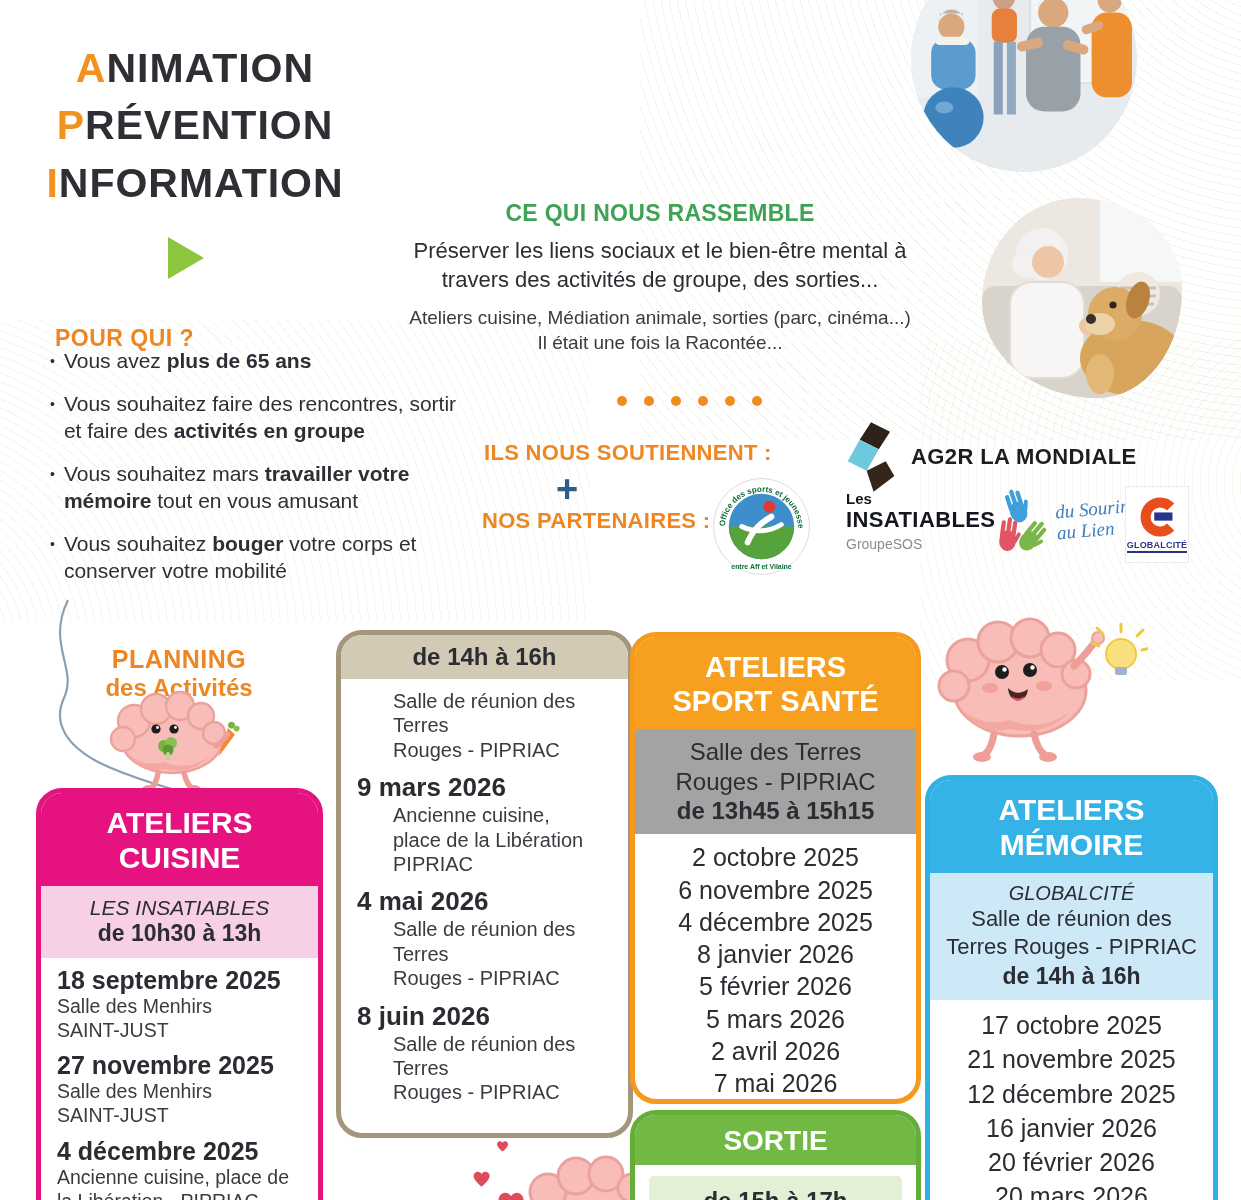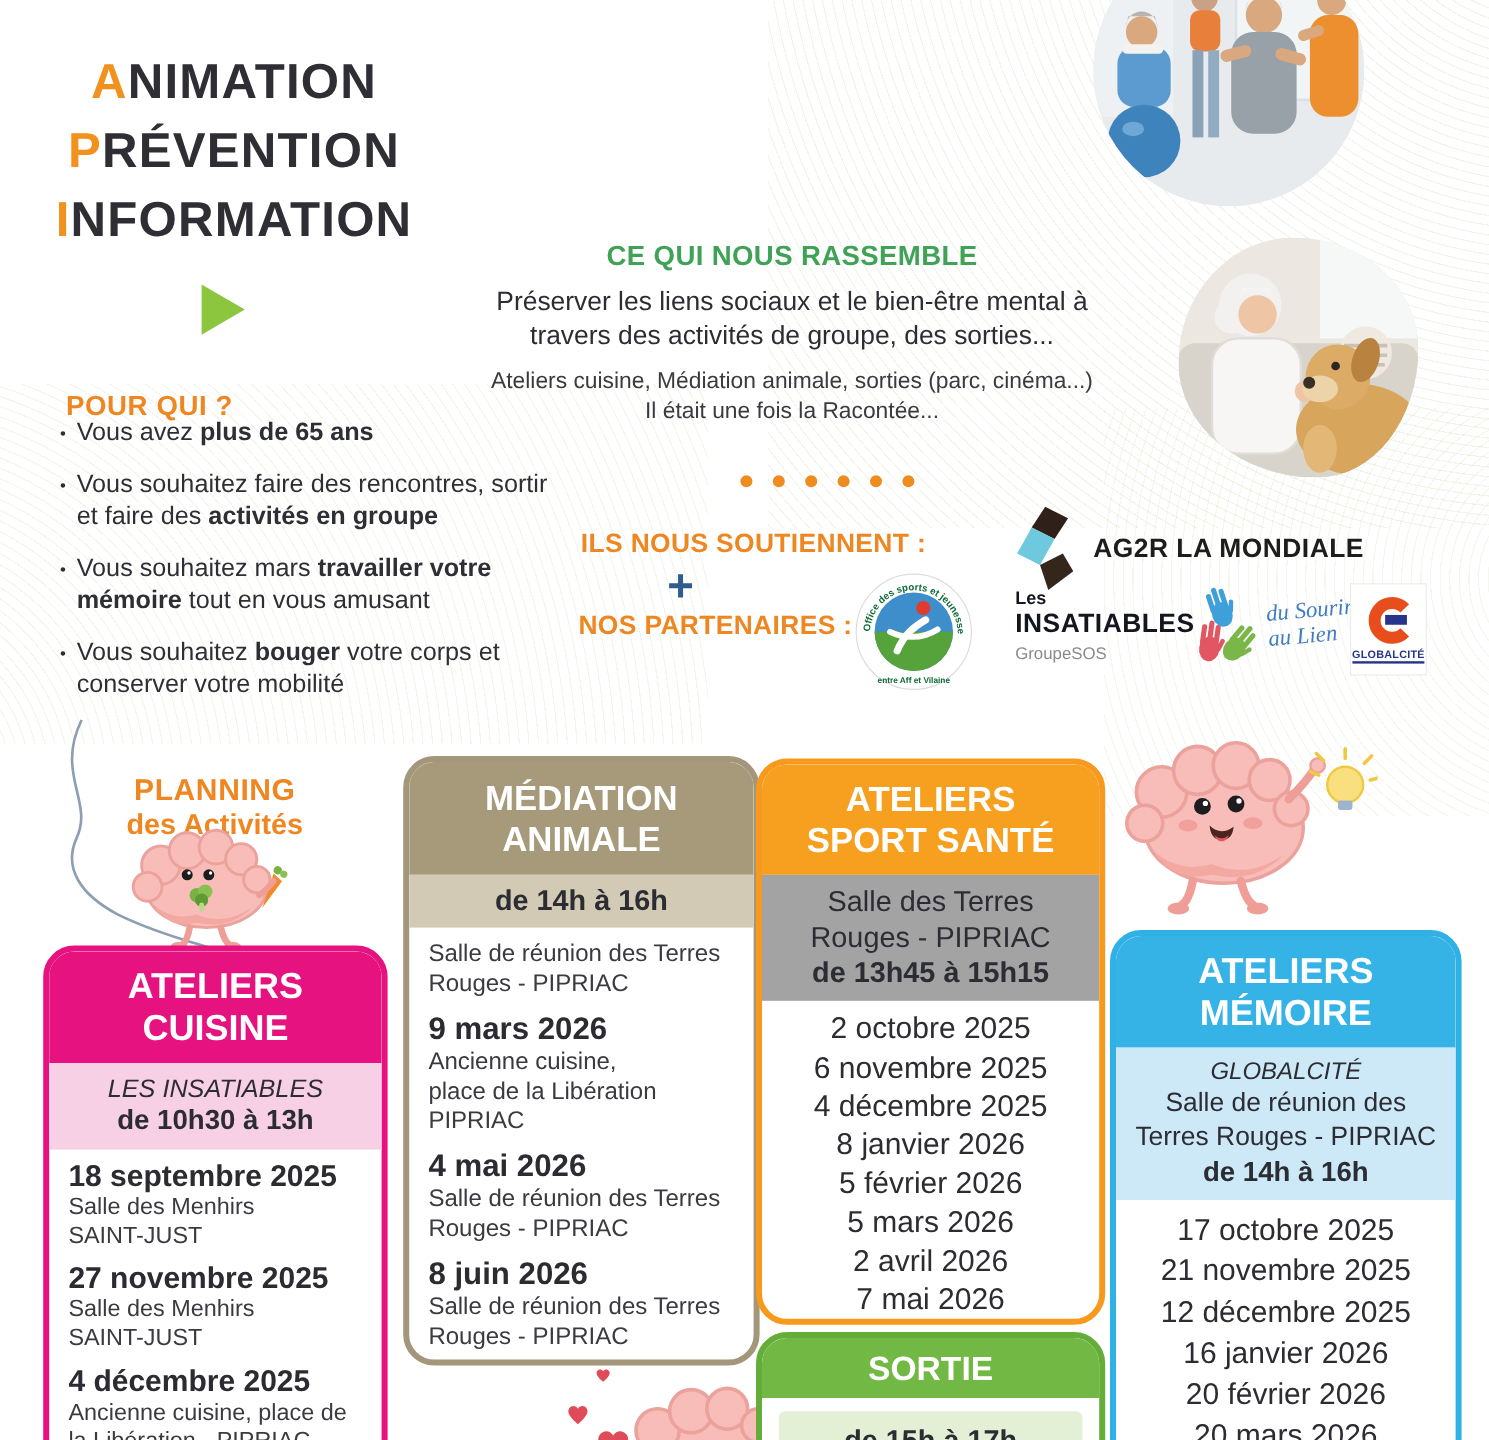--- a/index.html
+++ b/index.html
@@ -93,21 +93,21 @@
   .cuisine .event{margin-bottom:9px;}
   .event-date{font-weight:bold;font-size:25px;color:#2b2b31;}
   .event-loc{font-size:19.5px;color:#3a3a40;line-height:1.22;white-space:pre-line;}
 
   .mediation{left:336px;top:630px;width:287px;height:498px;border:5px solid #a3967a;}
   .mediation .hd{background:#a79a7b;font-size:29px;padding:14px 0 12px;}
   .mediation .sub{background:#d2cab4;text-align:center;font-weight:bold;font-size:24px;color:#2c2c33;padding:8px 0;}
   .mediation .body{padding:10px 16px;}
   .mediation .event{margin-bottom:10px;}
   .mediation .event-date{font-size:26px;}
-  .mediation .event-loc{font-size:20px;}
+  .mediation .event-loc{font-size:20px;margin-left:36px;}
 
   .sport{left:630px;top:632px;width:281px;height:462px;border:5px solid #f7991d;}
   .sport .hd{background:#f7a01f;font-size:29px;padding:13px 0 11px;}
   .sport .sub{background:#a3a3a3;text-align:center;color:#2c2c33;padding:8px 0 9px;}
   .sport .venue{font-size:24px;line-height:1.25;white-space:pre-line;}
   .sport .time{font-weight:bold;font-size:24px;}
   .sport .body{padding-top:7px;}
   .date-line{font-size:25px;color:#2c2c33;text-align:center;line-height:1.29;}
 
   .sortie{left:630px;top:1110px;width:281px;height:160px;border:5px solid #65ad39;}
@@ -436,22 +436,20 @@
       </div>
       <div class="event">
         <div class="event-date">4 décembre 2025</div>
         <div class="event-loc">Ancienne cuisine, place de
 la Libération - PIPRIAC</div>
       </div>
     </div>
   </div>
 
   <div class="card mediation">
-    <div class="hd">MÉDIATION
-ANIMALE</div>
     <div class="sub">de 14h à 16h</div>
     <div class="body">
       <div class="event">
         <div class="event-loc">Salle de réunion des Terres
 Rouges - PIPRIAC</div>
       </div>
       <div class="event">
         <div class="event-date">9 mars 2026</div>
         <div class="event-loc">Ancienne cuisine,
 place de la Libération

